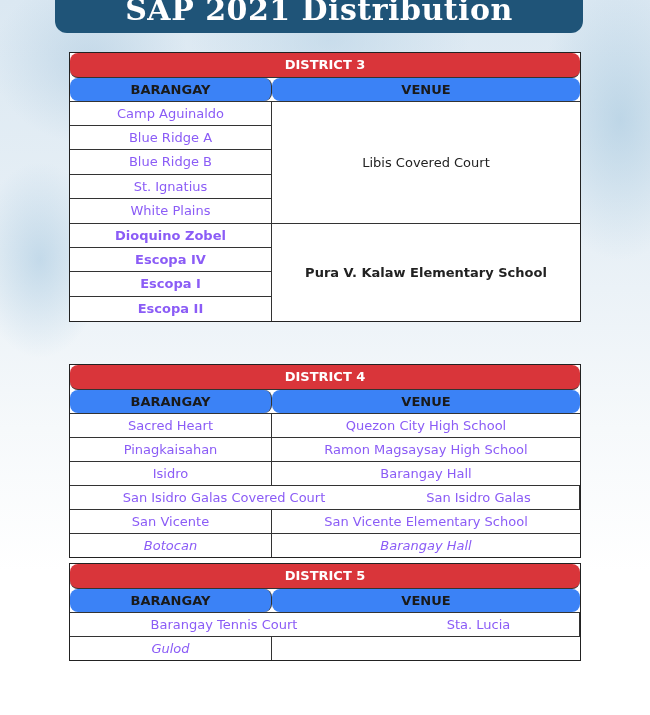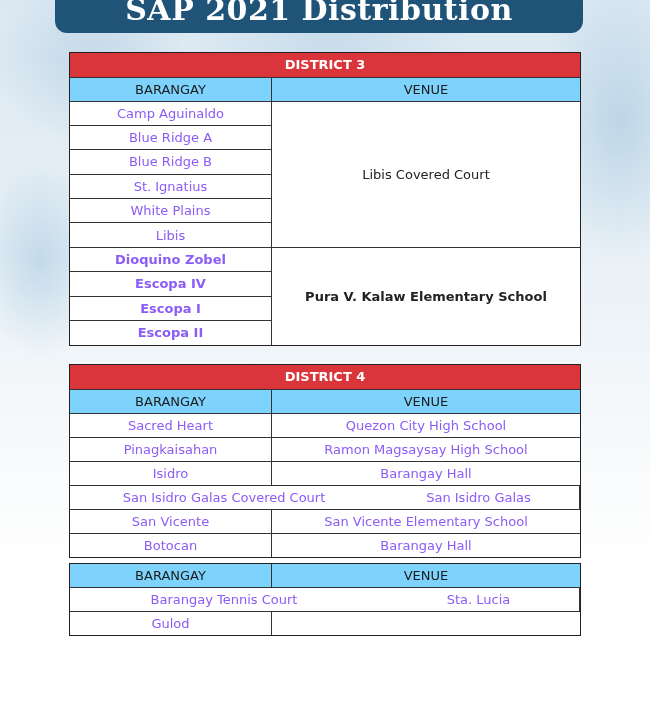--- a/index.html
+++ b/index.html
@@ -27,31 +27,32 @@
       font-size: 30px; line-height: 30px; padding-bottom: 8px; letter-spacing: 0.5px;
     }
     .district {
       position: absolute; left: 69px; width: 512px;
       border: 1.5px solid #222; box-sizing: border-box; background: #fff;
     }
     .d-header {
       background: #d9353a; color: #fff; text-align: center;
       font-weight: bold; font-size: 13px; height: 24px; line-height: 24px;
       border-bottom: 1.5px solid #333;
+      border-radius: 8px;
     }
     .row { display: flex; border-bottom: 1.5px solid #333; box-sizing: border-box; }
-    .row:last-child { border-bottom: none; }
+    .row:last-child { border-bottom: none; font-style: italic; }
     .cell {
       text-align: center; font-size: 13px; color: #8b5cf6;
       display: flex; align-items: center; justify-content: center;
       height: 23px;
     }
     .c1 { width: 202px; border-right: 1.5px solid #333; box-sizing: border-box; }
     .c2 { flex: 1; }
-    .col-head .cell { background: #7dd3fc; font-weight: normal; color: #1a1a1a; }
+    .col-head .cell { background: #3b82f6; font-weight: bold; color: #1a1a1a; border-radius: 8px; }
     .group { display: flex; border-bottom: 1.5px solid #333; }
     .group:last-child { border-bottom: none; font-weight: bold; }
     .group .left { width: 202px; border-right: 1.5px solid #333; box-sizing: border-box; }
     .group .left .cell { width: 100%; border-bottom: 1.5px solid #333; box-sizing: border-box; height: 24.2px; }
     .group .left .cell:last-child { border-bottom: none; }
     .group .right { flex: 1; display: flex; align-items: center; justify-content: center; font-size: 13px; color: #222; }
   </style>
 </head>
 <body>
 
@@ -67,21 +68,20 @@
     <div class="cell c1">BARANGAY</div>
     <div class="cell c2">VENUE</div>
   </div>
   <div class="group">
     <div class="left">
       <div class="cell">Camp Aguinaldo</div>
       <div class="cell">Blue Ridge A</div>
       <div class="cell">Blue Ridge B</div>
       <div class="cell">St. Ignatius</div>
       <div class="cell">White Plains</div>
-      <div class="cell">Libis</div>
     </div>
     <div class="right">Libis Covered Court</div>
   </div>
   <div class="group">
     <div class="left">
       <div class="cell">Dioquino Zobel</div>
       <div class="cell">Escopa IV</div>
       <div class="cell">Escopa I</div>
       <div class="cell">Escopa II</div>
     </div>
@@ -115,20 +115,21 @@
     <div class="cell c1">San Vicente</div>
     <div class="cell c2">San Vicente Elementary School</div>
   </div>
   <div class="row">
     <div class="cell c1">Botocan</div>
     <div class="cell c2">Barangay Hall</div>
   </div>
 </div>
 
 <div class="district" style="top:563px;">
+  <div class="d-header">DISTRICT 5</div>
   <div class="row col-head">
     <div class="cell c1">BARANGAY</div>
     <div class="cell c2">VENUE</div>
   </div>
   <div class="row">
     <div class="cell c2">Barangay Tennis Court</div>
     <div class="cell c1">Sta. Lucia</div>
   </div>
   <div class="row">
     <div class="cell c1">Gulod</div>

